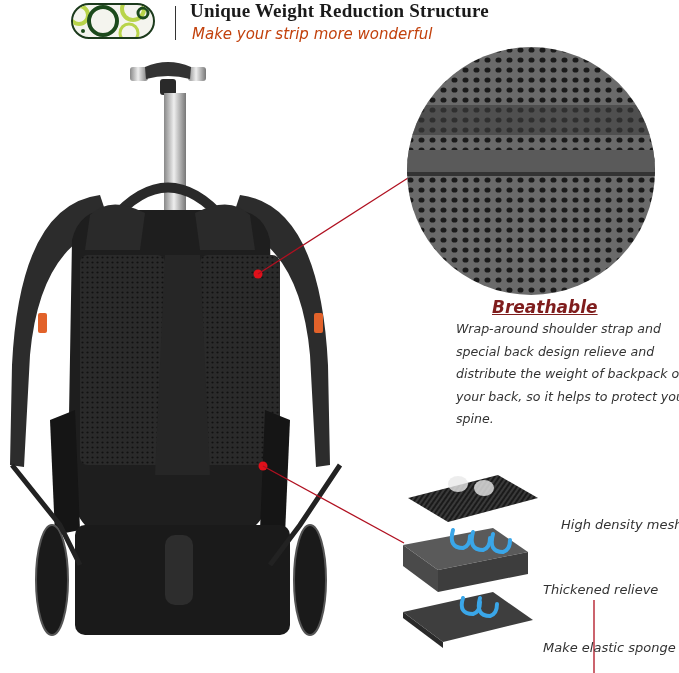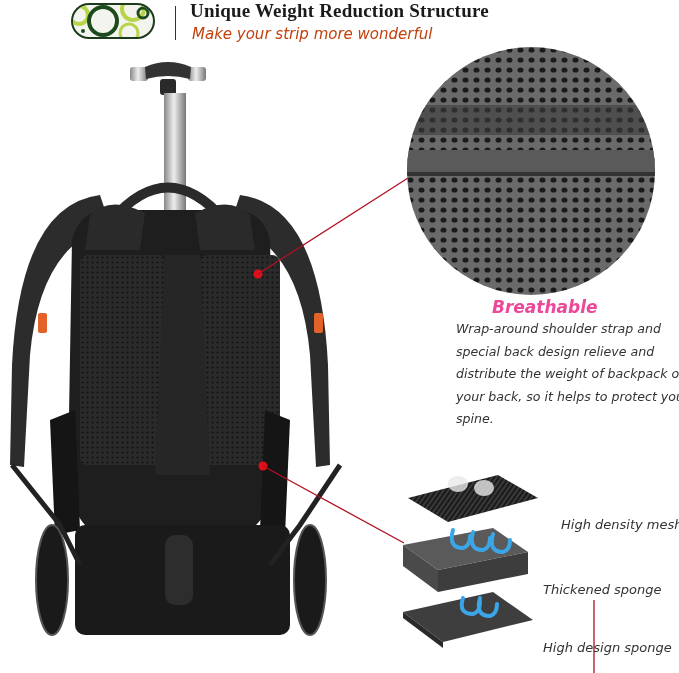--- a/index.html
+++ b/index.html
@@ -2,21 +2,21 @@
 <html><head>
 <meta charset="utf-8">
 <style>
   html,body{margin:0;padding:0;background:#fff;}
   body{width:679px;height:673px;position:relative;overflow:hidden;font-family:"DejaVu Sans",sans-serif;}
   .abs{position:absolute;}
   .logo{left:71px;top:3px;width:84px;height:36px;border:2px solid #1c3a1c;border-radius:19px;background:#f4f4ee;overflow:hidden;box-sizing:border-box;}
   .vsep{left:175px;top:6px;width:1px;height:34px;background:#333;}
   .title{left:190px;top:0px;font-size:19px;font-weight:bold;color:#1a1a1a;letter-spacing:0.2px;white-space:nowrap;font-family:Liberation Serif, serif;}
   .subtitle{left:192px;top:25px;font-size:15px;font-style:italic;color:#c2410c;white-space:nowrap;}
-  .breath-title{left:492px;top:297px;font-size:17px;font-weight:bold;font-style:italic;color:#ec4899;}
+  .breath-title{left:492px;top:297px;font-size:17px;font-weight:bold;font-style:italic;color:#7f1d1d;text-decoration:underline;}
   .breath-desc{left:456px;top:318px;width:245px;font-size:12.6px;font-style:italic;color:#333;line-height:22.5px;}
   .layer-label{font-size:13px;font-style:italic;color:#333;white-space:nowrap;}
 </style>
 </head>
 <body>
 
 <div class="abs logo">
   <svg width="80" height="32" viewBox="0 0 80 32">
     <circle cx="6" cy="10" r="9" fill="none" stroke="#b8d44a" stroke-width="4"></circle>
     <circle cx="30" cy="16" r="14" fill="none" stroke="#1c4a1c" stroke-width="4"></circle>
@@ -132,14 +132,14 @@
   <g fill="none" stroke="#3aa6e8" stroke-width="4" stroke-linecap="round">
     <path d="M55 60 Q50 78 65 78 Q72 76 72 66"></path>
     <path d="M75 62 Q70 80 85 80 Q92 78 92 68"></path>
     <path d="M95 64 Q90 82 105 82 Q112 80 112 70"></path>
     <path d="M65 128 Q60 144 75 144 Q82 142 82 132"></path>
     <path d="M82 128 Q77 146 92 146 Q99 144 99 134"></path>
   </g>
 </svg>
 
 <div class="abs layer-label" style="left:561px;top:517px;">High density mesh</div>
-<div class="abs layer-label" style="left:543px;top:582px;">Thickened sponge</div>
-<div class="abs layer-label" style="left:543px;top:640px;">High design sponge</div>
+<div class="abs layer-label" style="left:543px;top:582px;">Thickened relieve</div>
+<div class="abs layer-label" style="left:543px;top:640px;">Make elastic sponge</div>
 
 </body></html>

